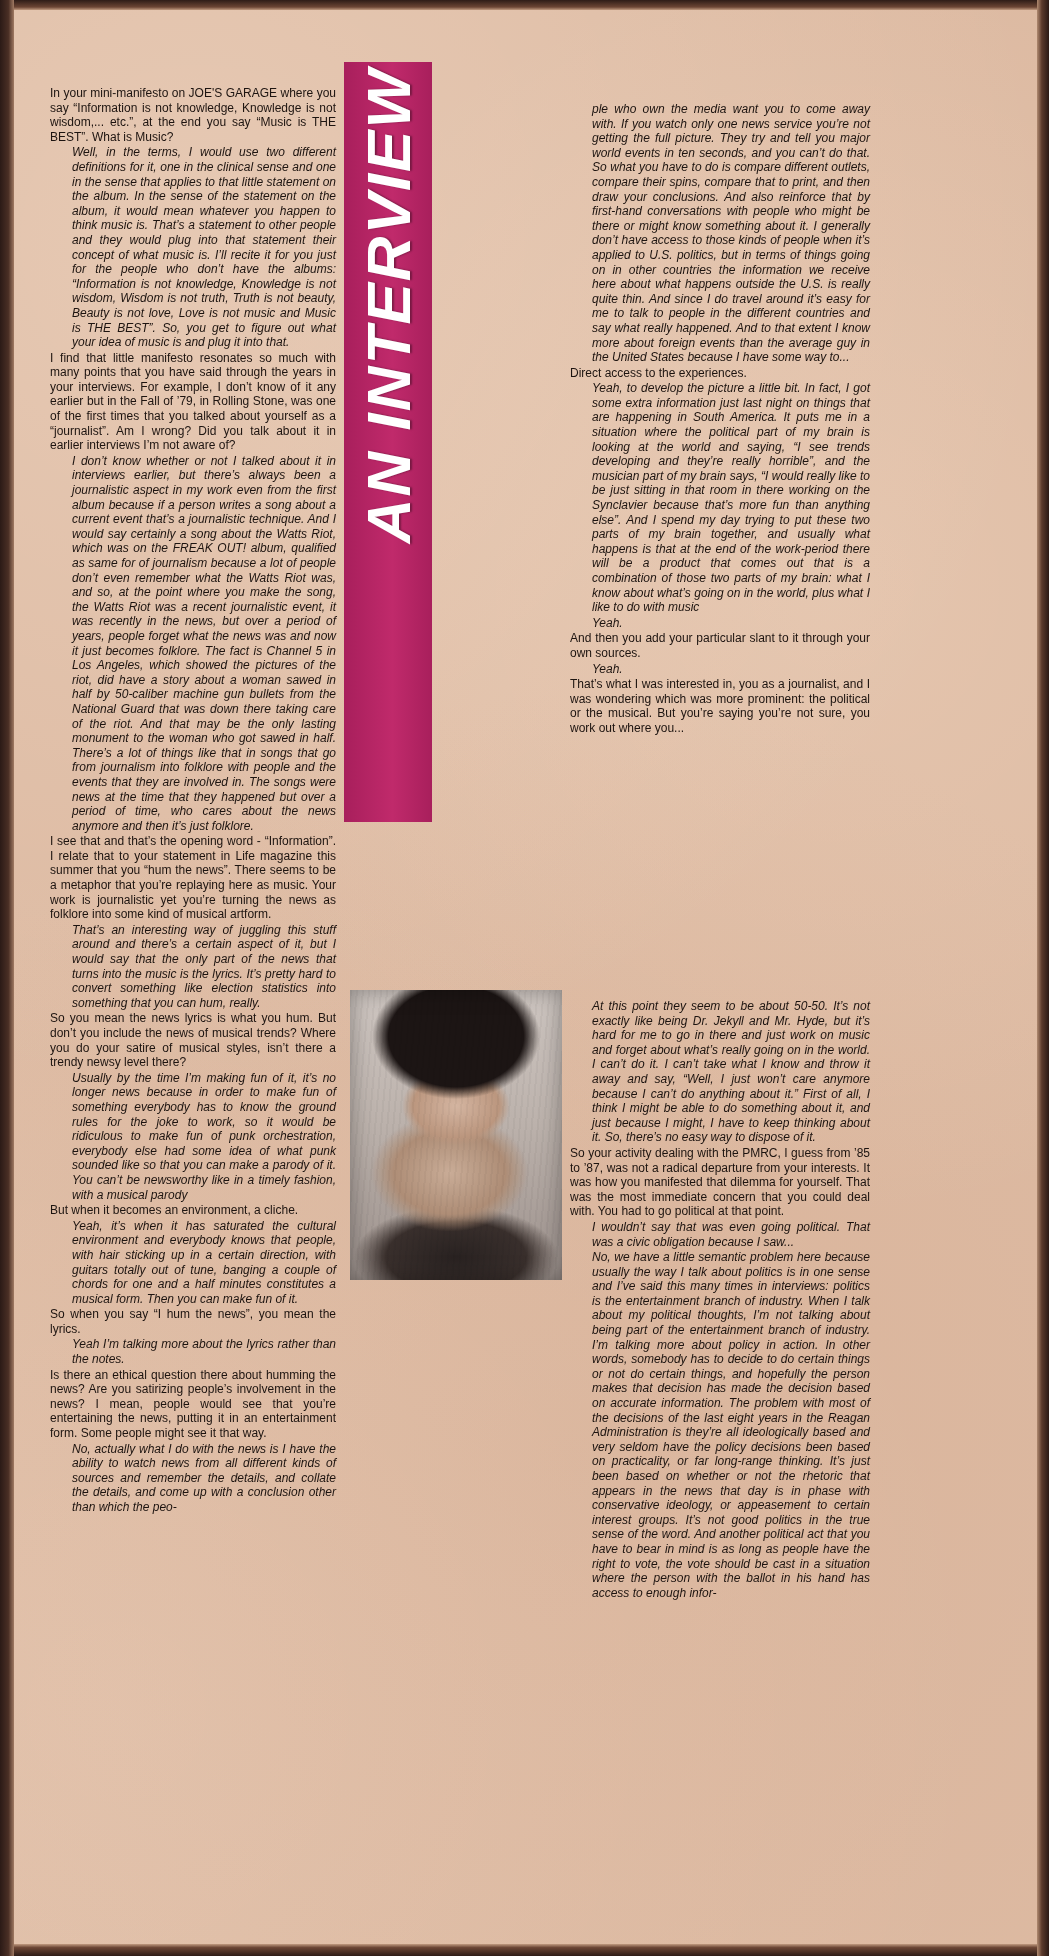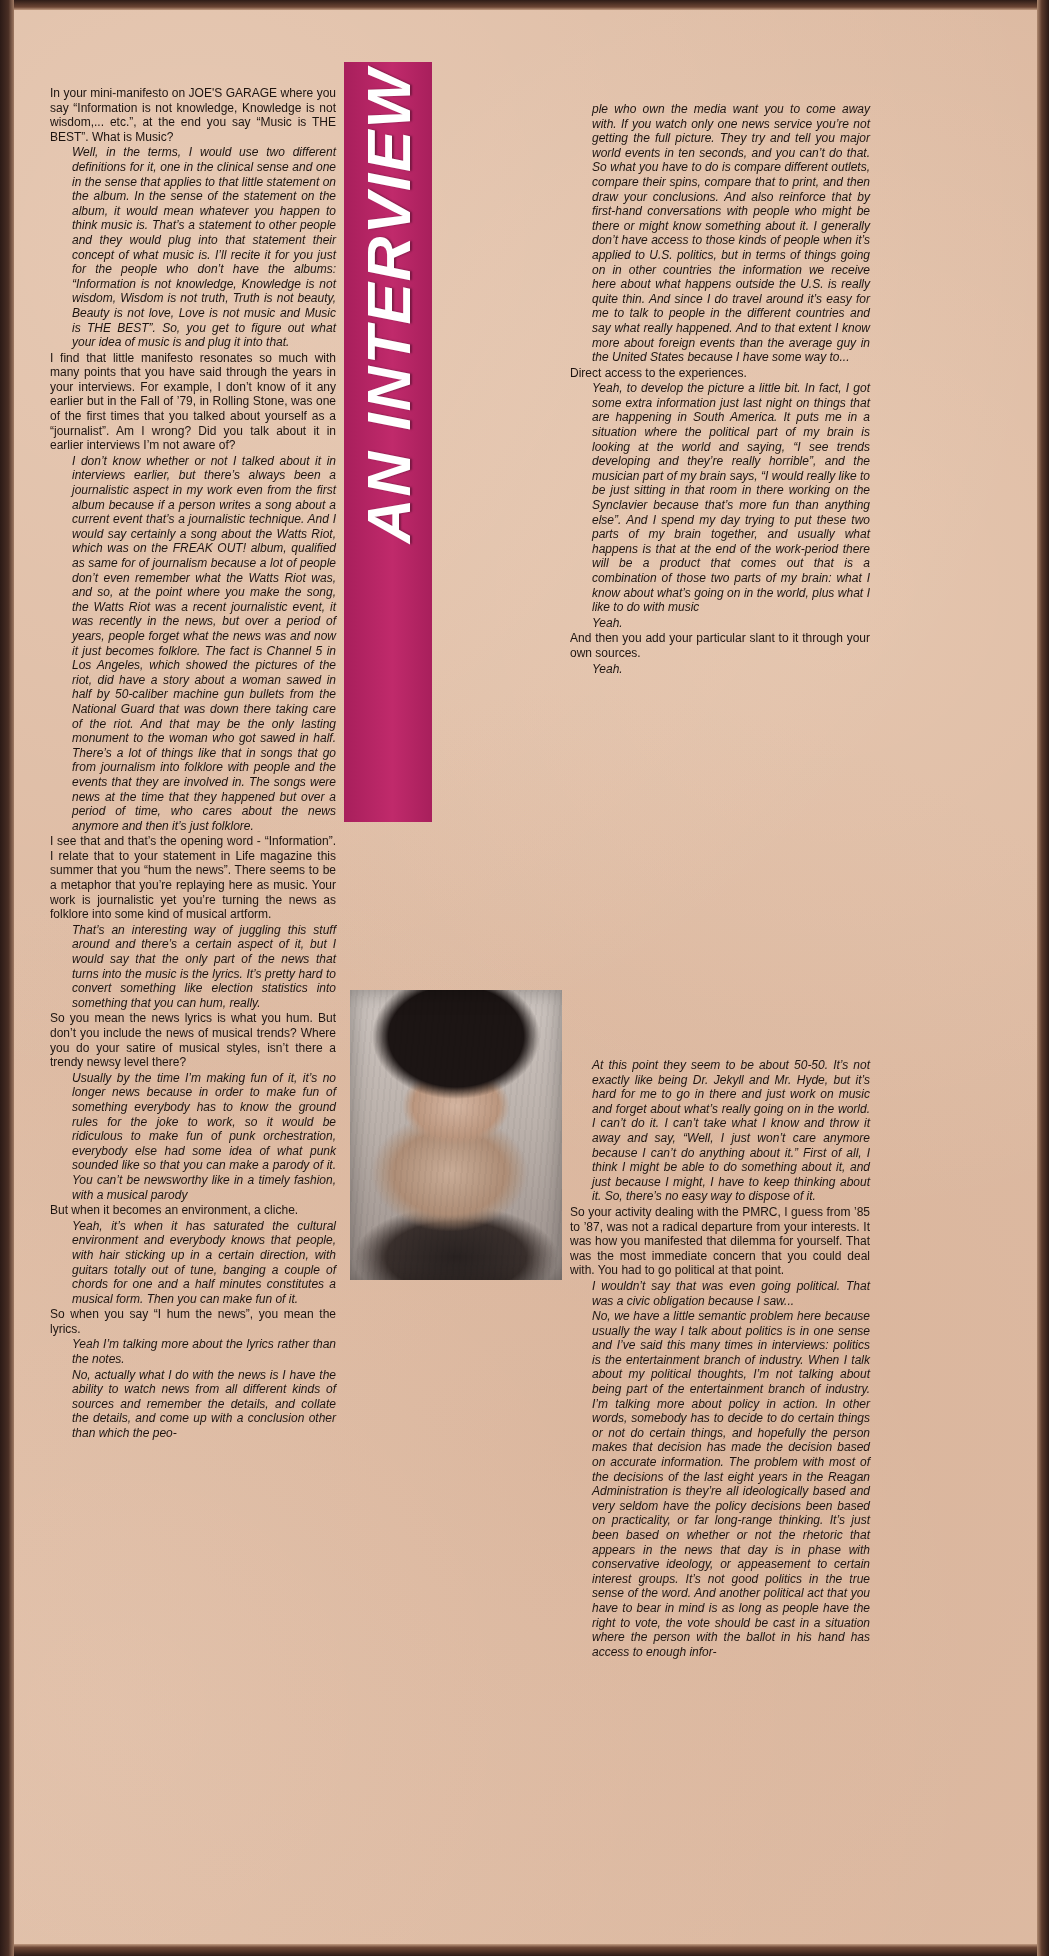--- a/index.html
+++ b/index.html
@@ -108,21 +108,21 @@
     background:
       repeating-linear-gradient(95deg, rgba(0,0,0,.10) 0 2px, rgba(0,0,0,0) 2px 6px);
     opacity:.35;
   }
   .photo-shadow {
     position:absolute; left:0; top:0; right:0; bottom:0;
     box-shadow:inset 0 0 22px rgba(0,0,0,.35);
   }
   
   .col-right-lower {
-    position:absolute; left:556px; top:1048px; width:300px;
+    position:absolute; left:556px; top:989px; width:300px;
   }
 </style>
 </head>
 <body>
 
 <div class="page">
   <div class="border-t"></div>
   <div class="border-b"></div>
   <div class="border-l"></div>
   <div class="border-r"></div>
@@ -140,30 +140,32 @@
         <p class="q">I find that little manifesto resonates so much with many points that you have said through the years in your interviews.  For example, I don’t know of it any earlier but in the Fall of ’79, in Rolling Stone, was one of the first times that you talked about yourself as a “journalist”.  Am I wrong?  Did you talk about it in earlier interviews I’m not aware of?</p>
         <p class="a">I don’t know whether or not I talked about it in interviews earlier, but there’s always been a journalistic aspect in my work even from the first album because if a person writes a song about a current event that’s a journalistic technique.  And I would say certainly a song about the Watts Riot, which was on the FREAK OUT! album, qualified as same for of journalism because a lot of people don’t even remember what the Watts Riot was, and so, at the point where you make the song, the Watts Riot was a recent journalistic event, it was recently in the news, but over a period of years, people forget what the news was and now it just becomes folklore.  The fact is Channel 5 in Los Angeles, which showed the pictures of the riot, did have a story about a woman sawed in half by 50-caliber machine gun bullets from the National Guard that was down there taking care of the riot.  And that may be the only lasting monument to the woman who got sawed in half.  There’s a lot of things like that in songs that go from journalism into folklore with people and the events that they are involved in.  The songs were news at the time that they happened but over a period of time, who cares about the news anymore and then it’s just folklore.</p>
         <p class="q">I see that and that’s the opening word - “Information”.  I relate that to your statement in Life magazine this summer that you “hum the news”.  There seems to be a metaphor that you’re replaying here as music.  Your work is journalistic yet you’re turning the news as folklore into some kind of musical artform.</p>
         <p class="a">That’s an interesting way of juggling this stuff around and there’s a certain aspect of it, but I would say that the only part of the news that turns into the music is the lyrics.  It’s pretty hard to convert something like election statistics into something that you can hum, really.</p>
         <p class="q">So you mean the news lyrics is what you hum.  But don’t you include the news of musical trends?  Where you do your satire of musical styles, isn’t there a trendy newsy level there?</p>
         <p class="a">Usually by the time I’m making fun of it, it’s no longer news because in order to make fun of something everybody has to know the ground rules for the joke to work, so it would be ridiculous to make fun of punk orchestration, everybody else had some idea of what punk sounded like so that you can make a parody of it.  You can’t be newsworthy like in a timely fashion, with a musical parody</p>
         <p class="q">But when it becomes an environment, a cliche.</p>
         <p class="a">Yeah, it’s when it has saturated the cultural environment and everybody knows that people, with hair sticking up in a certain direction, with guitars totally out of tune, banging a couple of chords for one and a half minutes constitutes a musical form.  Then you can make fun of it.</p>
         <p class="q">So when you say “I hum the news”, you mean the lyrics.</p>
         <p class="a">Yeah I’m talking more about the lyrics rather than the notes.</p>
+        <p class="q">Is there an ethical question there about humming the news?  Are you satirizing people’s involvement in the news?  I mean, people would see that you’re entertaining the news, putting it in an entertainment form.  Some people might see it that way.</p>
         <p class="a">No, actually what I do with the news is I have the ability to watch news from all different kinds of sources and remember the details, and collate the details, and come up with a conclusion other than which the peo-</p>
       </div>
 
     <div class="col col-right" id="col-right-upper">
         <p class="a">ple who own the media want you to come away with.  If you watch only one news service you’re not getting the full picture.  They try and tell you major world events in ten seconds, and you can’t do that.  So what you have to do is compare different outlets, compare their spins, compare that to print, and then draw your conclusions.  And also reinforce that by first-hand conversations with people who might be there or might know something about it.  I generally don’t have access to those kinds of people when it’s applied to U.S. politics, but in terms of things going on in other countries the information we receive here about what happens outside the U.S. is really quite thin.  And since I do travel around it’s easy for me to talk to people in the different countries and say what really happened.  And to that extent I know more about foreign events than the average guy in the United States because I have some way to...</p>
         <p class="q">Direct access to the experiences.</p>
         <p class="a">Yeah, to develop the picture a little bit.  In fact, I got some extra information just last night on things that are happening in South America.  It puts me in a situation where the political part of my brain is looking at the world and saying, “I see trends developing and they’re really horrible”, and the musician part of my brain says, “I would really like to be just sitting in that room in there working on the Synclavier because that’s more fun than anything else”.  And I spend my day trying to put these two parts of my brain together, and usually what happens is that at the end of the work-period there will be a product that comes out that is a combination of those two parts of my brain:  what I know about what’s going on in the world, plus what I like to do with music</p>
         <p class="a">Yeah.</p>
         <p class="q">And then you add your particular slant to it through your own sources.</p>
         <p class="a">Yeah.</p>
+        <p class="q">That’s what I was interested in, you as a journalist, and I was wondering which was more prominent:  the political or the musical.  But you’re saying you’re not sure, you work out where you...</p>
       </div>
 
     <div class="photo-wrap">
       <div class="photo"></div>
       <div class="photo-shadow"></div>
     </div>
 
     <div class="col col-right-lower" id="col-right-lower">
         <p class="a">At this point they seem to be about 50-50.  It’s not exactly like being Dr. Jekyll and Mr. Hyde, but it’s hard for me to go in there and just work on music and forget about what’s really going on in the world.  I can’t do it.  I can’t take what I know and throw it away and say, “Well, I just won’t care anymore because I can’t do anything about it.”  First of all, I think I might be able to do something about it, and just because I might, I have to keep thinking about it.  So, there’s no easy way to dispose of it.</p>
         <p class="q">So your activity dealing with the PMRC, I guess from ’85 to ’87, was not a radical departure from your interests.  It was how you manifested that dilemma for yourself.  That was the most immediate concern that you could deal with.  You had to go political at that point.</p>

